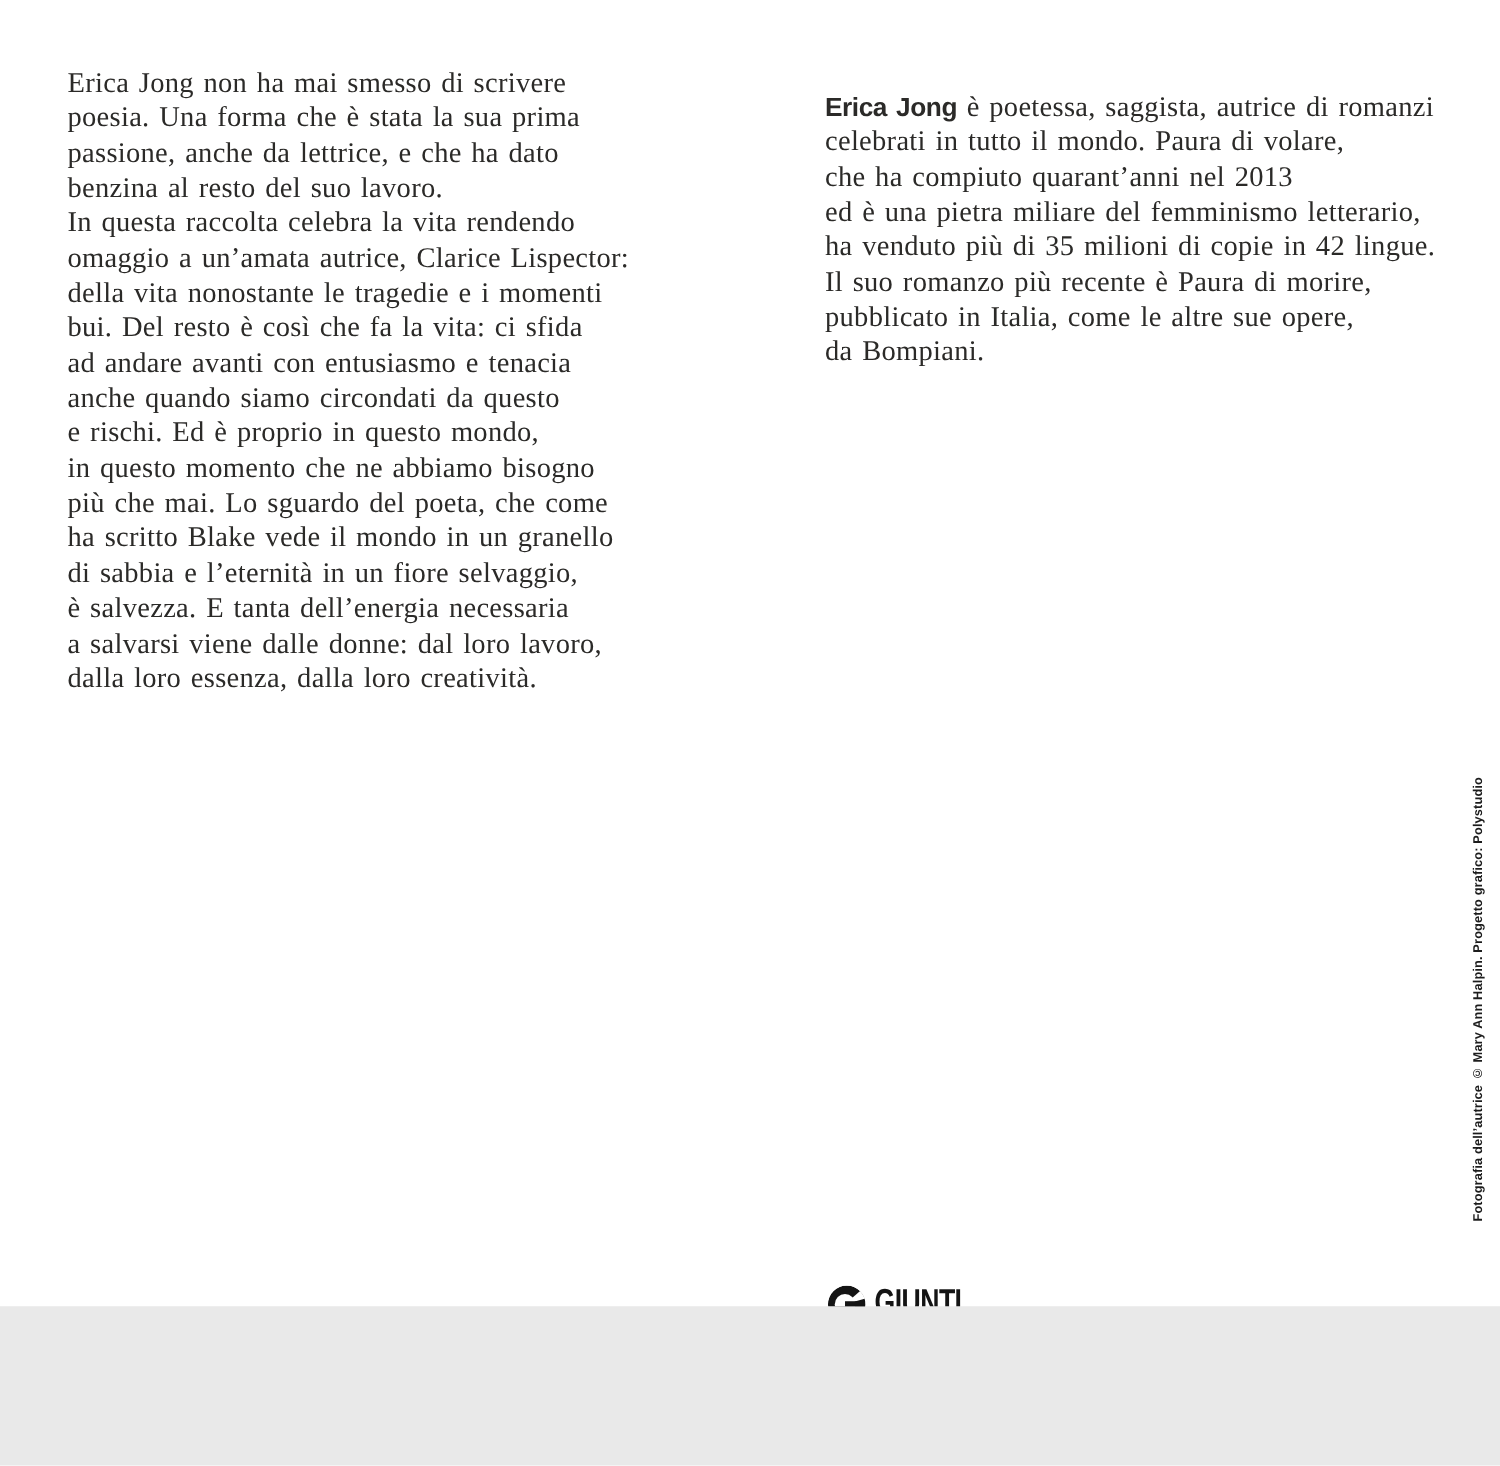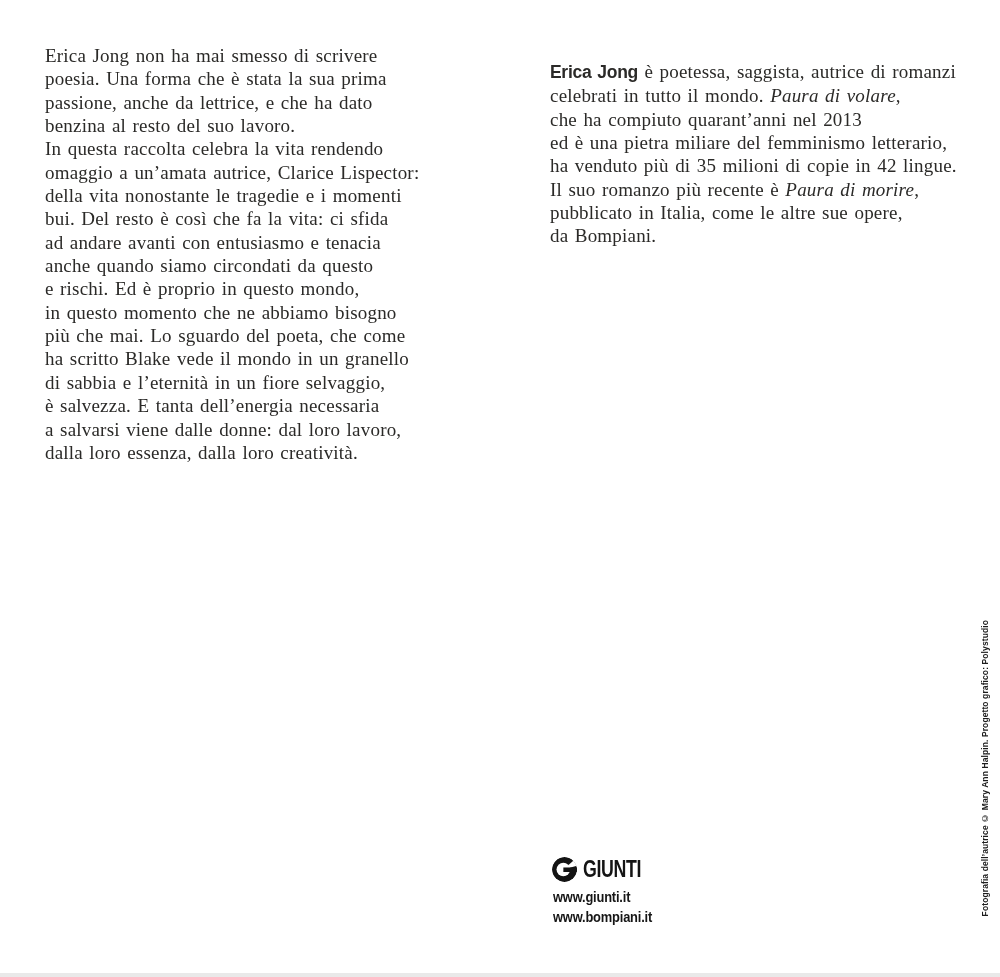--- a/index.html
+++ b/index.html
@@ -3,21 +3,21 @@
 <meta charset="utf-8">
 <style>
   html, body {
     margin: 0;
     padding: 0;
     background: #e9e9e9;
   }
   .page {
     position: relative;
     width: 1000px;
-    height: 973px;
+    height: 871px;
     background: #ffffff;
     overflow: hidden;
     font-family: "Liberation Serif", serif;
   }
   .text-col {
     position: absolute;
     color: #2b2a28;
     font-size: 19px;
     line-height: 23.35px;
     letter-spacing: 0.2px;
@@ -25,21 +25,21 @@
     white-space: nowrap;
   }
   .col-left  { left: 45px;  top: 44px; width: 460px; }
   .col-right { left: 550px; top: 60px; width: 440px; }
   .seg-bold-sans {
     font-family: "Liberation Sans", sans-serif;
     font-weight: bold;
     font-size: 17.5px;
     letter-spacing: -0.3px;
   }
-  .seg-italic { font-style: italic; }
+  .seg-italic { }
 
   
   .brand {
     position: absolute;
     left: 552px;
     top: 856px;
     display: flex;
     align-items: flex-end;
     height: 26px;
   }

